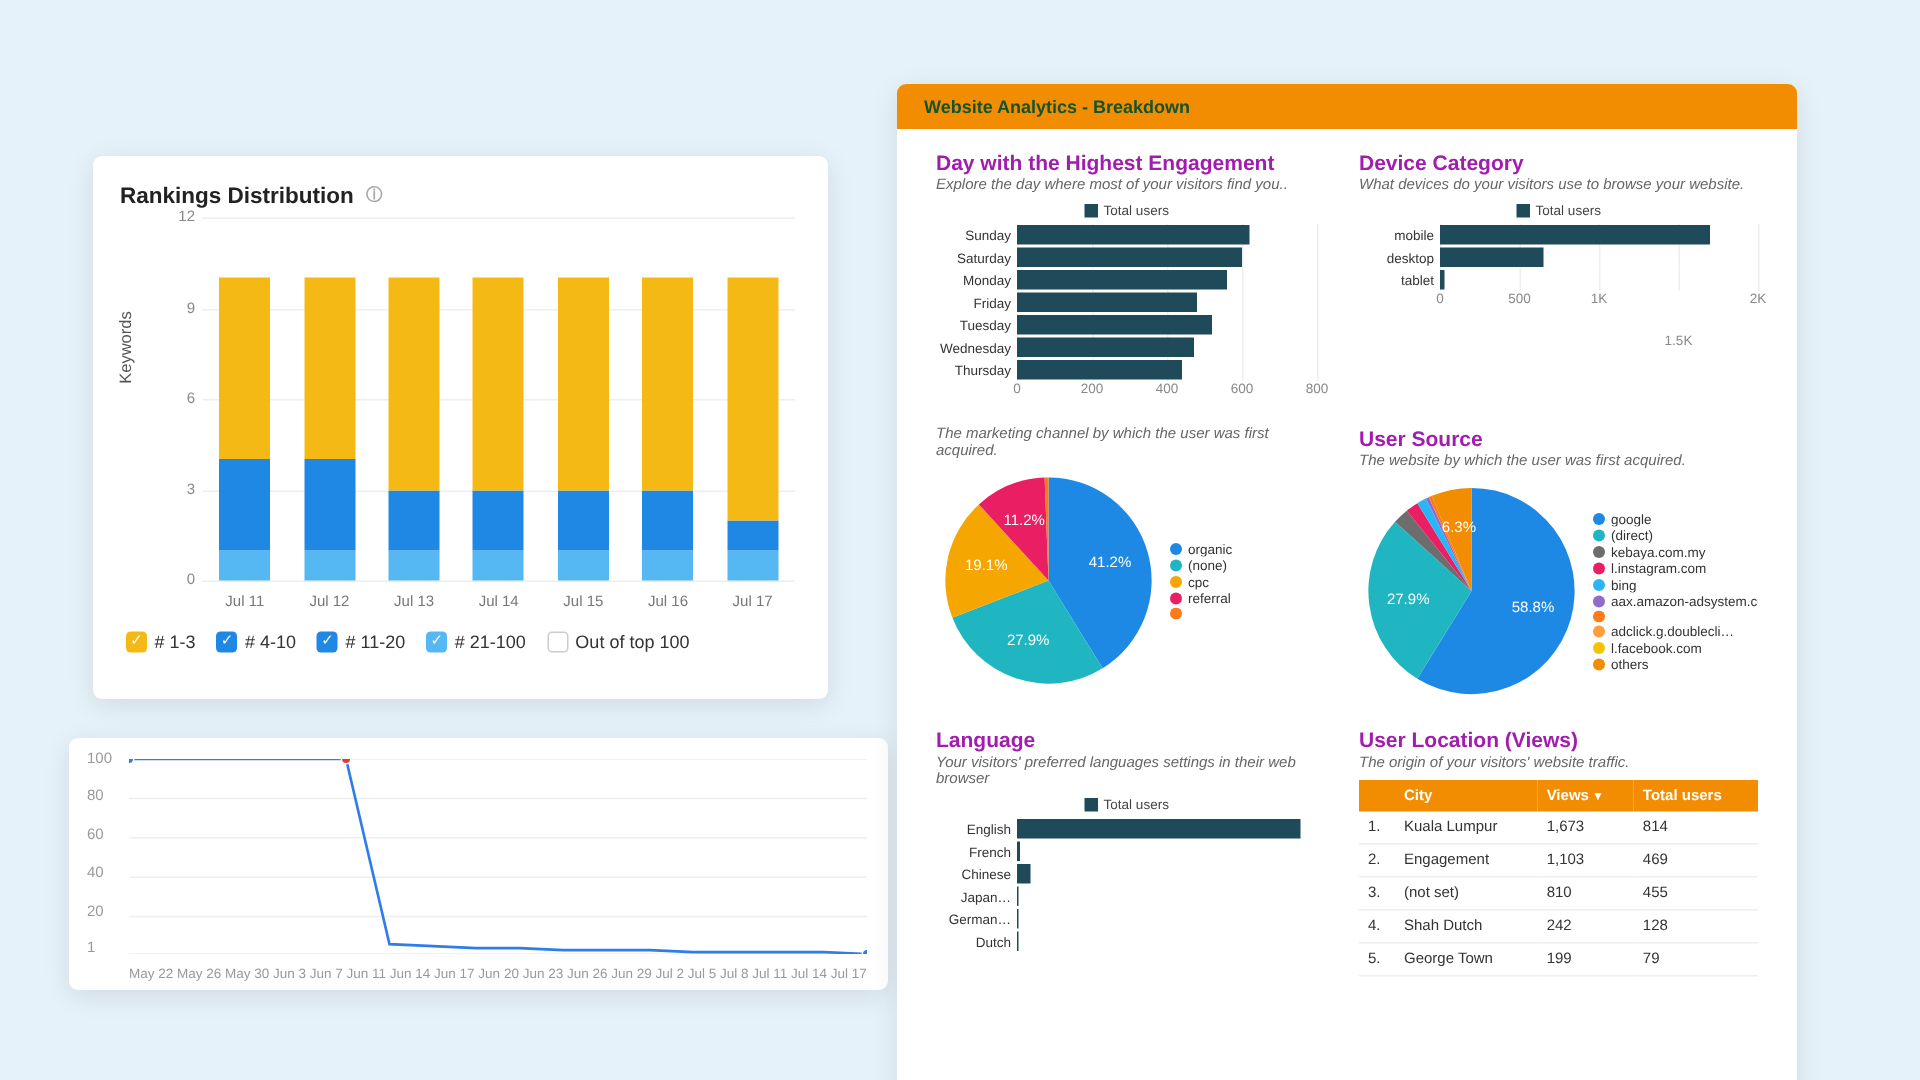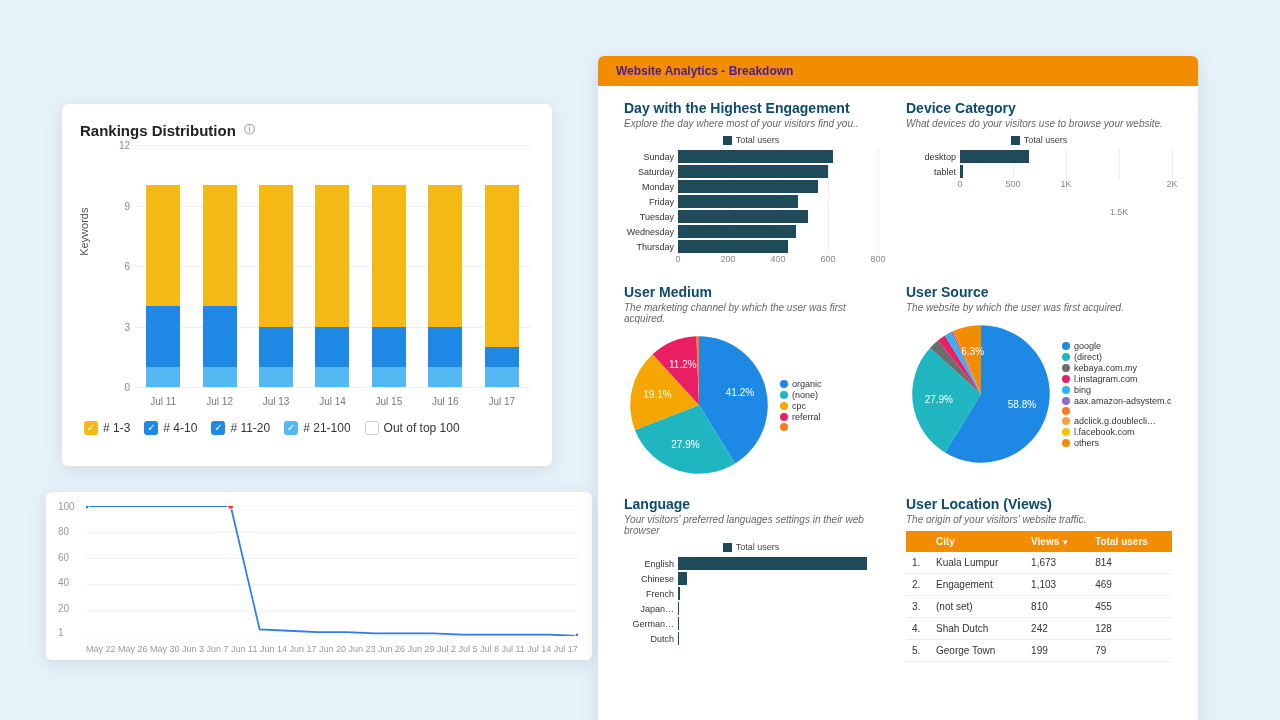--- a/index.html
+++ b/index.html
@@ -38,23 +38,23 @@
 .rank-legend .box.checked::after{content:"✓"; color:#fff; font-size:10px; line-height:1;}
 .rank-legend .box.empty{ border:1px solid #ccc; background:#fff;}
 
 #line-card { left: 46px; top: 492px; width:546px; height:168px; padding:10px 10px 4px 10px;}
 .line-plot{ position:relative; width:100%; height:100%;}
 .line-plot .ylab{ position:absolute; left:2px; font-size:10px; color:#999; transform:translateY(-50%);}
 .line-plot svg{ position:absolute; left:30px; right:4px; top:4px; bottom:20px; width:calc(100% - 34px); height:calc(100% - 24px);}
 .line-xlabels{ position:absolute; left:30px; right:4px; bottom:2px; display:flex; justify-content:space-between; font-size:9px; color:#999;}
 
 #analytics-card { left:598px; top:56px; width:600px; height:720px; border-radius:6px 6px 0 0; overflow:hidden;}
-.analytics-header{ background:#f28c00; color:#4c1d95; font-size:12px; font-weight:700; padding:8px 18px;}
+.analytics-header{ background:#f28c00; color:#14532d; font-size:12px; font-weight:700; padding:8px 18px;}
 .analytics-body{ padding:14px 26px 0 26px; display:grid; grid-template-columns:1fr 1fr; column-gap:28px; row-gap:16px;}
-.section h4{ color:#0c4a6e; font-size:14px; font-weight:700; margin-bottom:2px;}
+.section h4{ color:#a21caf; font-size:14px; font-weight:700; margin-bottom:2px;}
 .section p.sub{ color:#666; font-size:10px; font-style:italic; margin-bottom:6px;}
 .mini-legend{ text-align:center; font-size:9px; color:#444; margin:2px 0 4px 0;}
 .mini-legend .sw{ display:inline-block; width:9px; height:9px; background:#1e4a59; margin-right:4px; vertical-align:middle;}
 .hbar-chart{ font-size:9px; color:#333;}
 .hbar-row{ display:flex; align-items:center; height:15px;}
 .hbar-row .lab{ flex:0 0 54px; text-align:right; padding-right:4px;}
 .hbar-row .track{ flex:1; position:relative; height:100%;}
 .hbar-row .bar{ position:absolute; left:0; top:1px; bottom:1px; background:#1e4a59;}
 .hbar-axis{ display:flex; margin-left:54px; font-size:9px; color:#888; height:14px; position:relative;}
 .hbar-axis span{position:absolute; transform:translateX(-50%);}
@@ -307,20 +307,31 @@
           </div>
         </div>
     </div>
 
     <div class="section">
       <h4>Device Category</h4>
       <p class="sub">What devices do your visitors use to browse your website.</p>
       <div class="mini-legend"><span class="sw"></span><span>Total users</span></div>
       <div class="hbar-chart" id="device-chart">
           <div class="hbar-row">
+            <div class="lab">mobile</div>
+            <div class="track hbar-grid">
+              <div class="vline" style="left: 0%;"></div>
+              <div class="vline" style="left: 25%;"></div>
+              <div class="vline" style="left: 50%;"></div>
+              <div class="vline" style="left: 75%;"></div>
+              <div class="vline" style="left: 100%;"></div>
+              <div class="bar" style="width: 85%;"></div>
+            </div>
+          </div>
+          <div class="hbar-row">
             <div class="lab">desktop</div>
             <div class="track hbar-grid">
               <div class="vline" style="left: 0%;"></div>
               <div class="vline" style="left: 25%;"></div>
               <div class="vline" style="left: 50%;"></div>
               <div class="vline" style="left: 75%;"></div>
               <div class="vline" style="left: 100%;"></div>
               <div class="bar" style="width: 32.5%;"></div>
             </div>
           </div>
@@ -339,21 +350,20 @@
             <span style="left: 0%;">0</span>
             <span style="left: 25%;">500</span>
             <span style="left: 50%;">1K</span>
             <span style="left: 75%; margin-top: 28px;">1.5K</span>
             <span style="left: 100%;">2K</span>
           </div>
         </div>
     </div>
 
     <div class="section">
-      <h4>User Medium</h4>
       <p class="sub">The marketing channel by which the user was first acquired.</p>
       <div class="pie-wrap">
         <svg id="pie-medium" width="150" height="150" viewBox="-60 -60 120 120">
             <path d="M 0 0 L 3.3677786976552213e-15 -55 A 55 55 0 0 1 28.884604647871246 46.80469649870806 Z" fill="#1e88e5"></path>
             <text x="32.805143601085526" y="-9.307661001140781" fill="#fff" font-size="8" text-anchor="middle" dominant-baseline="middle">41.2%</text>
             <path d="M 0 0 L 28.884604647871246 46.80469649870806 A 55 55 0 0 1 -51.26391118520162 19.925145168749975 Z" fill="#1fb6c1"></path>
             <text x="-10.842662213685221" y="32.33027491562549" fill="#fff" font-size="8" text-anchor="middle" dominant-baseline="middle">27.9%</text>
             <path d="M 0 0 L -51.26391118520162 19.925145168749975 A 55 55 0 0 1 -37.143304446656316 -40.563221454699594 Z" fill="#f5a600"></path>
             <text x="-33.20717666397009" y="-7.751994453550667" fill="#fff" font-size="8" text-anchor="middle" dominant-baseline="middle">19.1%</text>
             <path d="M 0 0 L -37.143304446656316 -40.563221454699594 A 55 55 0 0 1 -2.0729600468463785 -54.960920995232414 Z" fill="#e91e63"></path>
@@ -454,29 +464,29 @@
       <p class="sub">Your visitors' preferred languages settings in their web browser</p>
       <div class="mini-legend"><span class="sw"></span><span>Total users</span></div>
       <div class="hbar-chart" id="language-chart">
           <div class="hbar-row">
             <div class="lab">English</div>
             <div class="track hbar-grid">
               <div class="bar" style="width: 94.4444%;"></div>
             </div>
           </div>
           <div class="hbar-row">
+            <div class="lab">French</div>
+            <div class="track hbar-grid">
+              <div class="bar" style="width: 0.833333%;"></div>
+            </div>
+          </div>
+          <div class="hbar-row">
             <div class="lab">Chinese</div>
             <div class="track hbar-grid">
               <div class="bar" style="width: 4.44444%;"></div>
-            </div>
-          </div>
-          <div class="hbar-row">
-            <div class="lab">French</div>
-            <div class="track hbar-grid">
-              <div class="bar" style="width: 0.833333%;"></div>
             </div>
           </div>
           <div class="hbar-row">
             <div class="lab">Japan…</div>
             <div class="track hbar-grid">
               <div class="bar" style="width: 0.666667%;"></div>
             </div>
           </div>
           <div class="hbar-row">
             <div class="lab">German…</div>

